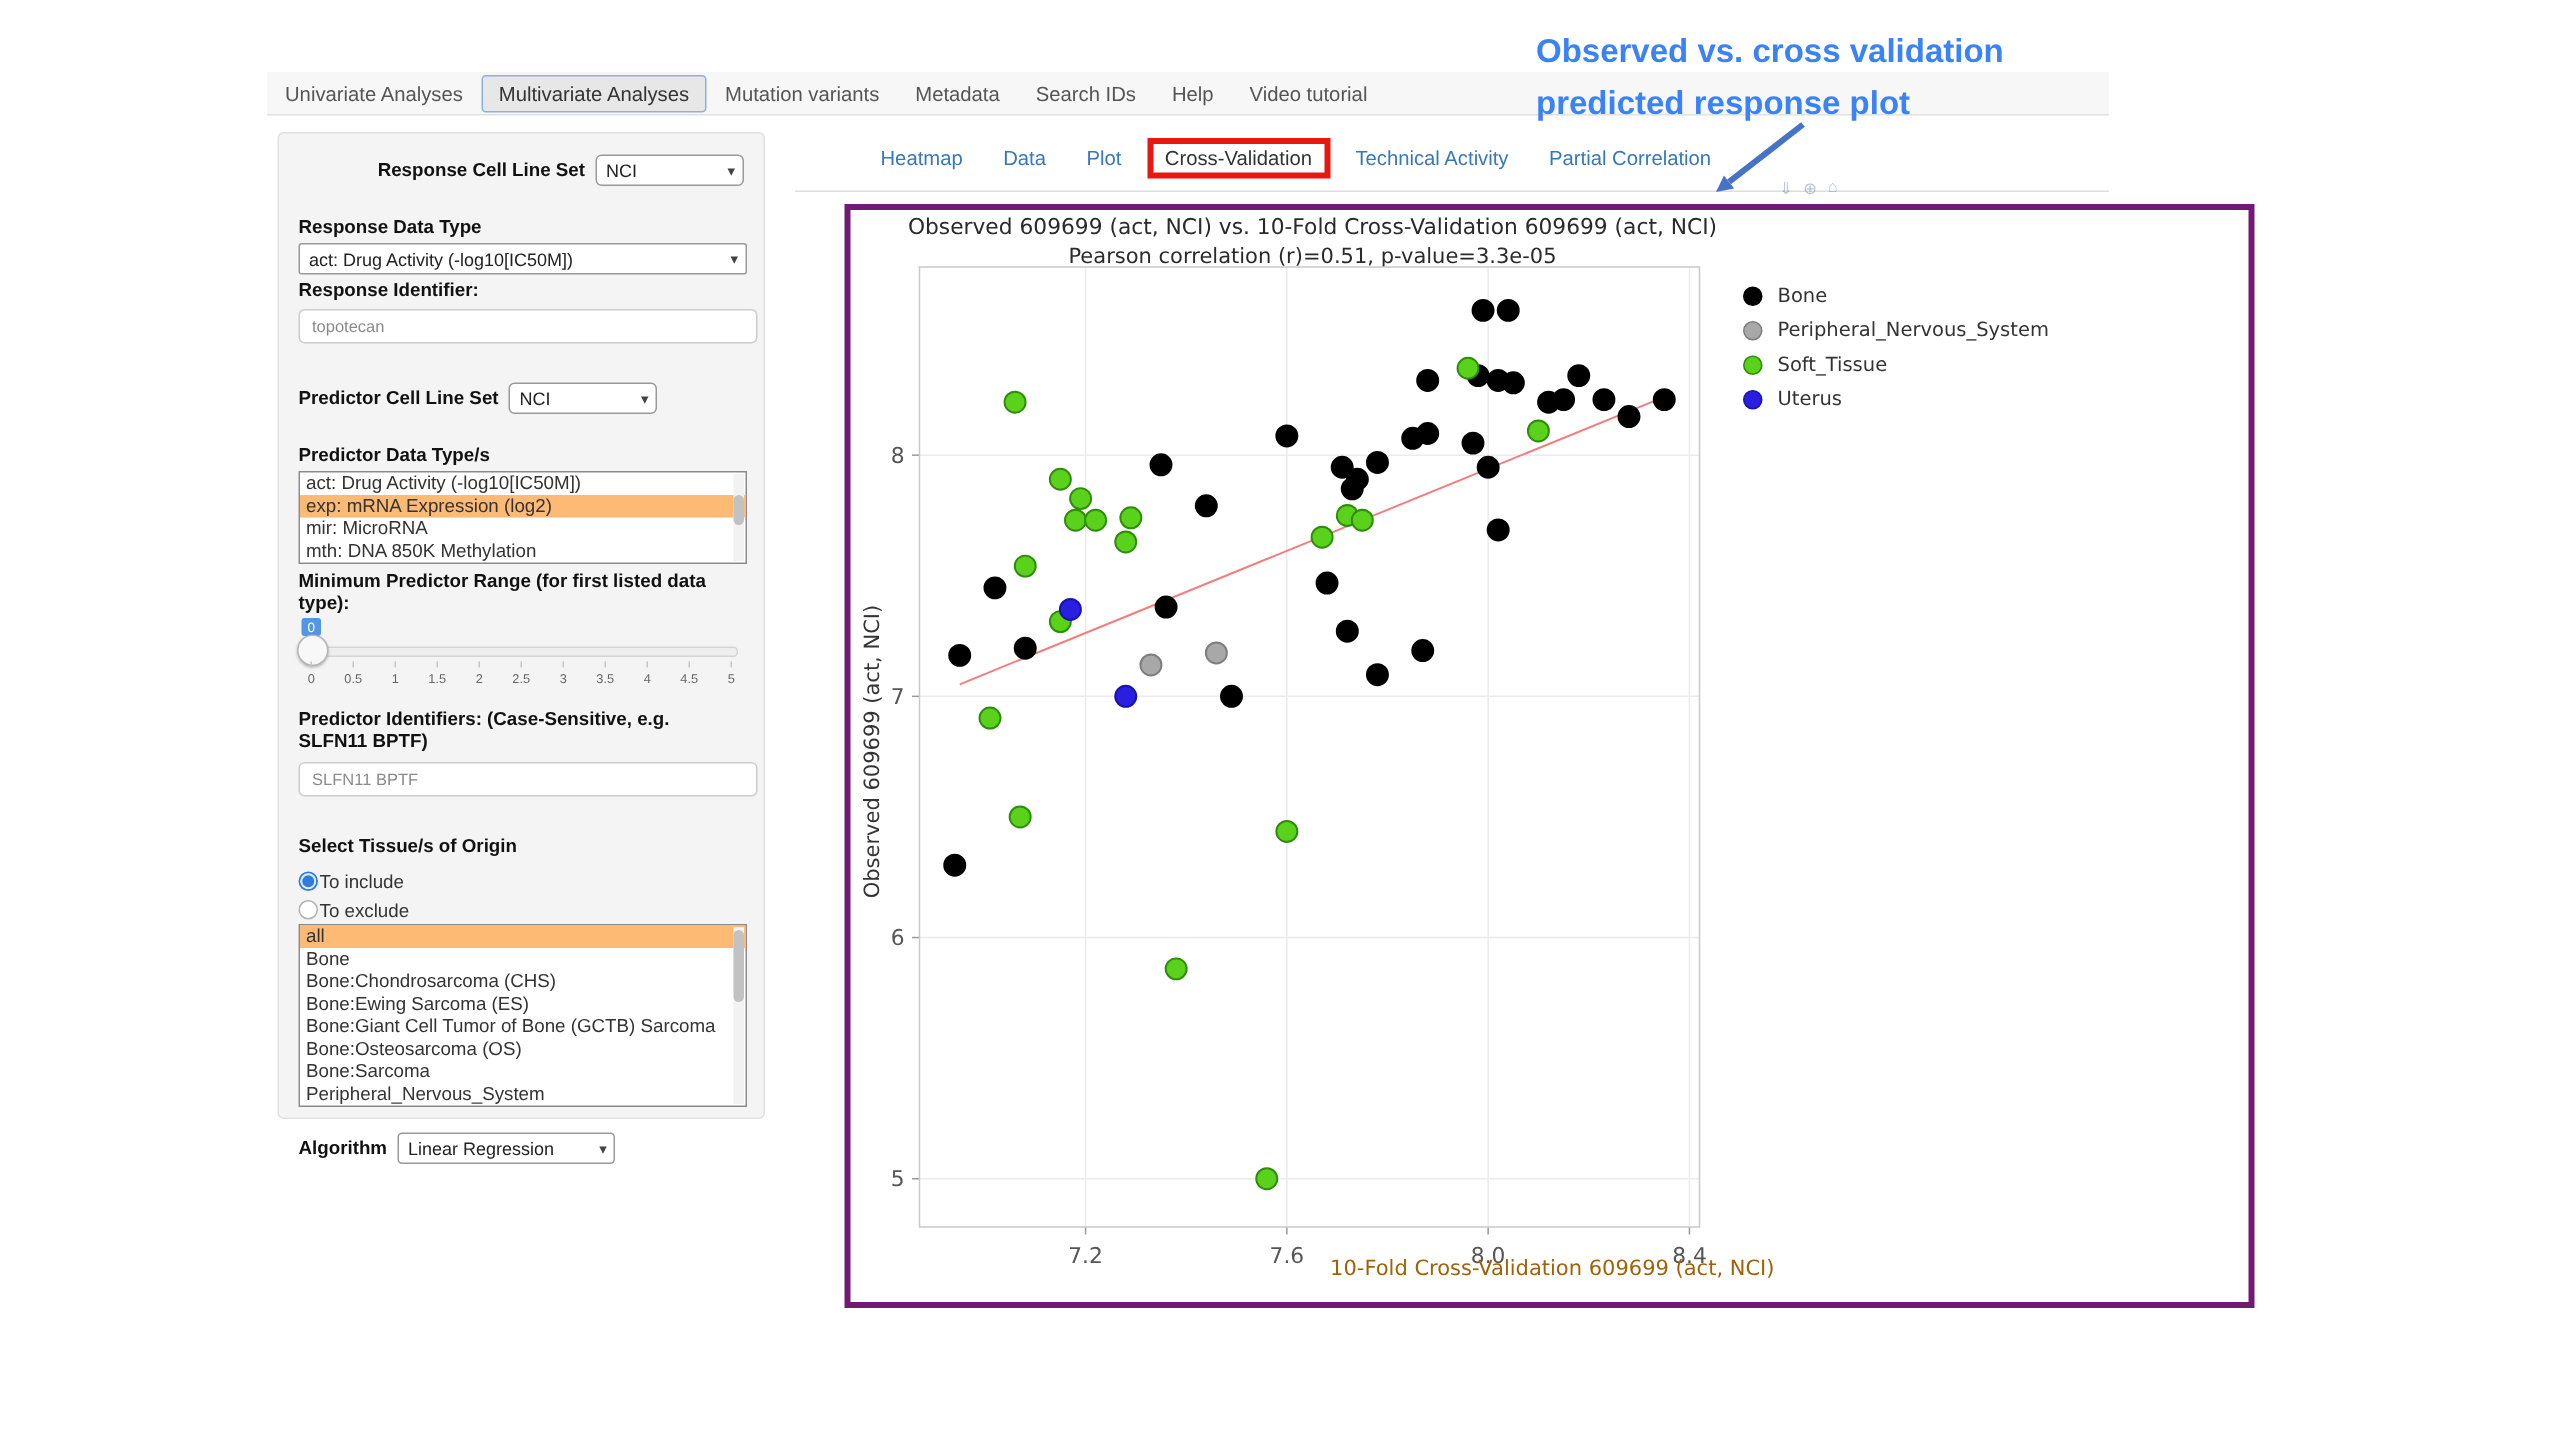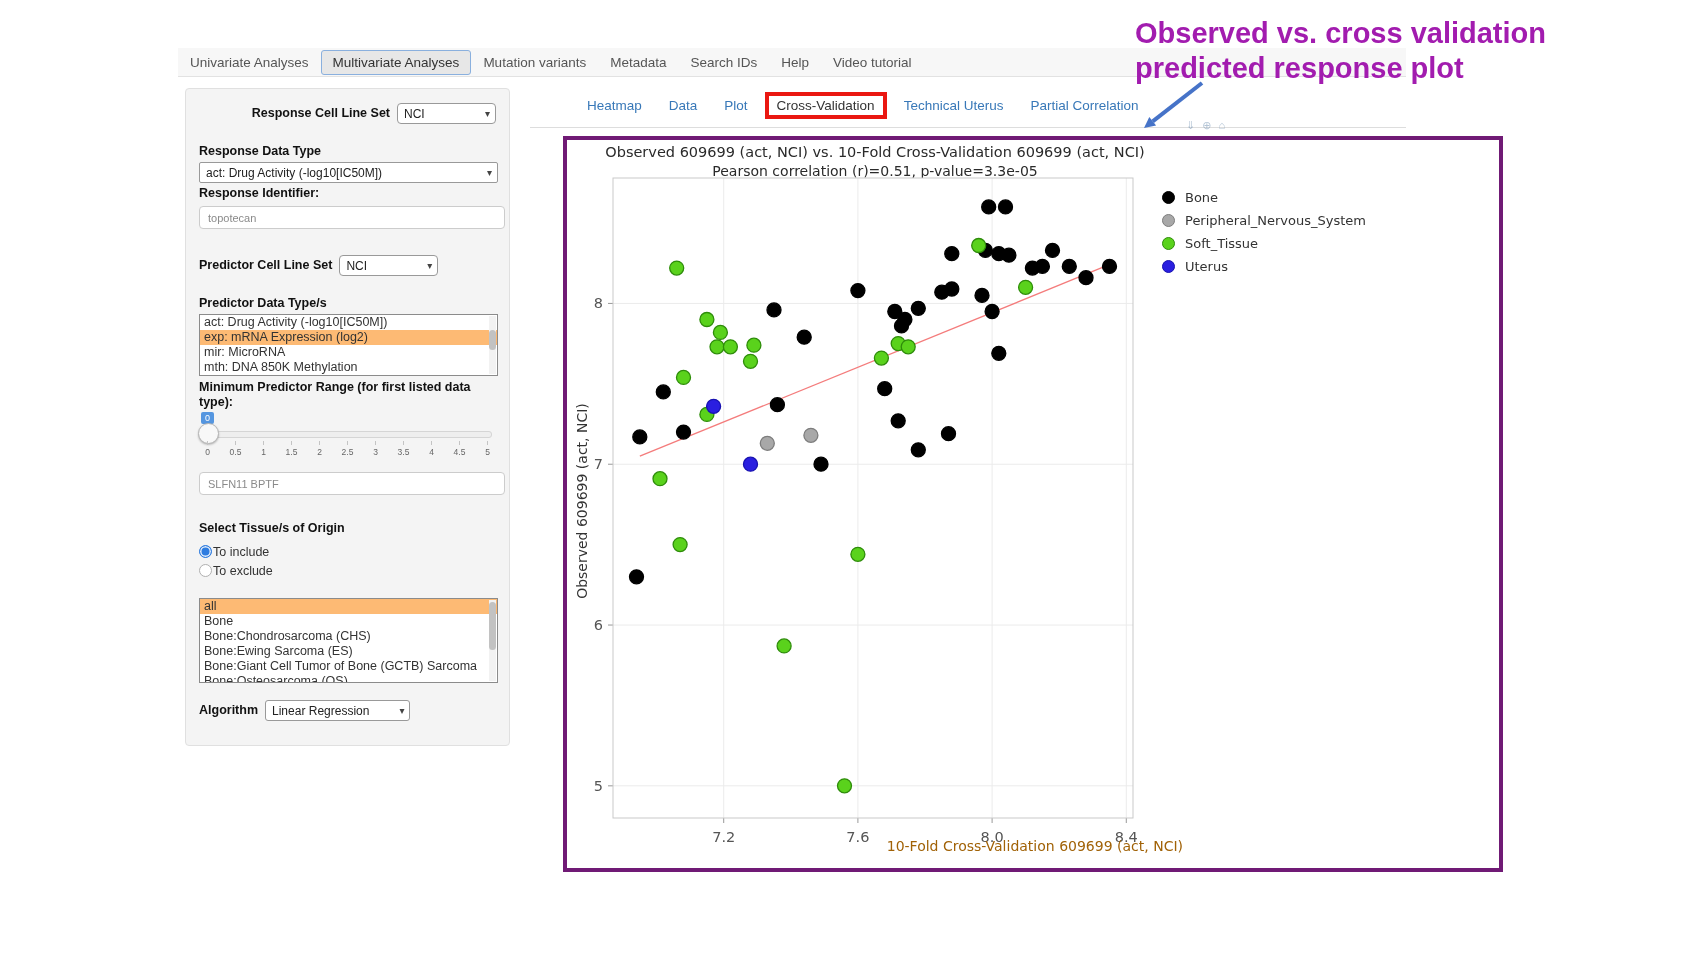--- a/index.html
+++ b/index.html
@@ -69,22 +69,22 @@
     font-family:"DejaVu Sans",sans-serif;font-size:14px;color:#a16207;}
   .legend{position:absolute;left:595px;top:46px;font-family:"DejaVu Sans",sans-serif;
     font-size:13px;color:#333;}
   .leg-row{display:flex;align-items:center;height:23px;gap:10px;cursor:pointer;}
   .leg-dot{width:13px;height:13px;border-radius:50%;box-sizing:border-box;}
 
   .modebar{position:absolute;left:1186px;top:119px;display:flex;gap:7px;font-size:11px;
     color:#6b8cae;opacity:.5;z-index:1;}
 
   
-  .annotation{position:absolute;left:1135px;top:16px;font-size:29px;font-weight:bold;
-    color:#a21caf;line-height:35px;z-index:5;}
+  .annotation{position:absolute;left:1024px;top:16px;font-size:22px;font-weight:bold;
+    color:#3b82f6;line-height:35px;z-index:5;}
   .arrow-svg{position:absolute;left:1132px;top:80px;z-index:6;overflow:visible;}
 </style>
 </head>
 <body>
 
 <nav class="navbar" id="navbar">
     <div class="nav-item">Univariate Analyses</div>
     <div class="nav-item active">Multivariate Analyses</div>
     <div class="nav-item">Mutation variants</div>
     <div class="nav-item">Metadata</div>
@@ -156,35 +156,36 @@
         <span>2</span>
         <span>2.5</span>
         <span>3</span>
         <span>3.5</span>
         <span>4</span>
         <span>4.5</span>
         <span>5</span>
       </div>
   </div>
 
+  <div class="lbl" style="width:292px;margin-bottom:6px;">Predictor Identifiers: (Case-Sensitive, e.g. SLFN11 BPTF)</div>
   <input class="input" value="SLFN11 BPTF" style="">
 
   <div class="lbl" style="margin:26px 0 6px 0;">Select Tissue/s of Origin</div>
   <div id="tissue-radios">
       <div class="radio-row">
         <span class="rad on"></span>
         <span>To include</span>
       </div>
       <div class="radio-row">
         <span class="rad"></span>
         <span>To exclude</span>
       </div>
     </div>
 
-  <div class="listbox" id="tissue-listbox" style="height:85px;margin-top:18px;">
+  <div class="listbox" id="tissue-listbox" style="height:122px;">
     <div class="sbar">
       <div class="sthumb" style="top:2px;height:48px;"></div>
     </div>
   <div class="opt sel2">all</div>
       <div class="opt">Bone</div>
       <div class="opt">Bone:Chondrosarcoma (CHS)</div>
       <div class="opt">Bone:Ewing Sarcoma (ES)</div>
       <div class="opt">Bone:Giant Cell Tumor of Bone (GCTB) Sarcoma</div>
       <div class="opt">Bone:Osteosarcoma (OS)</div>
       <div class="opt">Bone:Sarcoma</div>
@@ -198,21 +199,21 @@
       <span class="chev">▾</span>
     </span>
   </div>
 </aside>
 
 <div class="tabs-row" id="tabs-row">
     <div class="tab">Heatmap</div>
     <div class="tab">Data</div>
     <div class="tab">Plot</div>
     <div class="tab active">Cross-Validation</div>
-    <div class="tab">Technical Uterus</div>
+    <div class="tab">Technical Activity</div>
     <div class="tab">Partial Correlation</div>
   </div>
 <div class="tabs-underline"></div>
 
 <div class="modebar" id="modebar">
     <span>⇓</span>
     <span>⊕</span>
     <span>⌂</span>
   </div>
 

